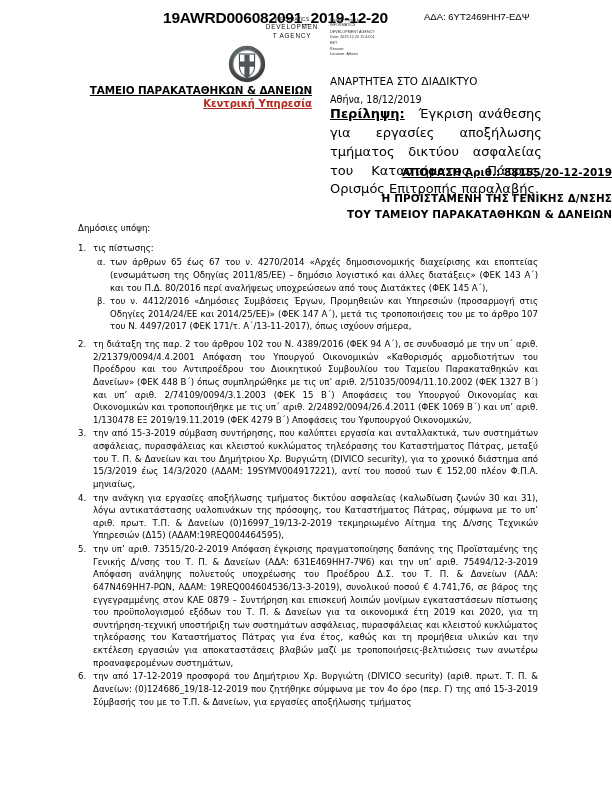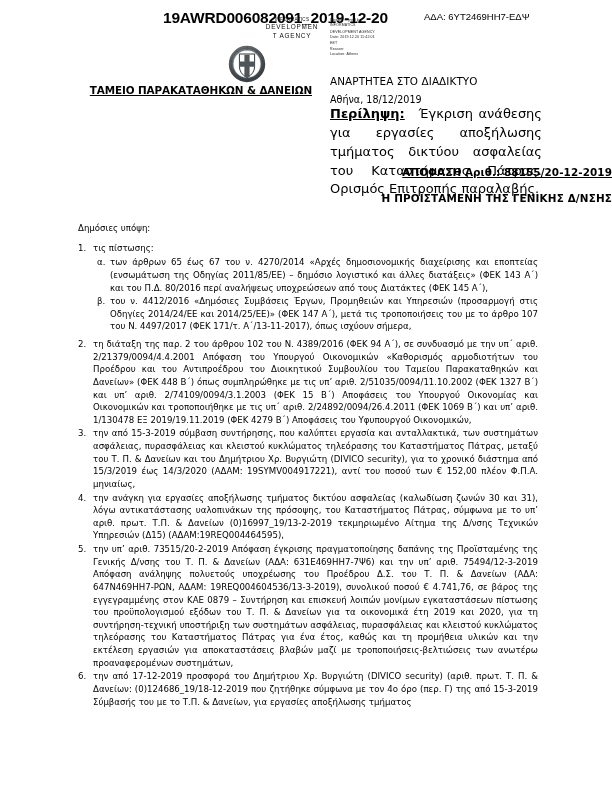--- a/index.html
+++ b/index.html
@@ -285,35 +285,37 @@
       <path d="M31 25 H69 V56 Q69 74 50 84 Q31 74 31 56 Z" fill="#ffffff" stroke="#2b3033" stroke-width="2.4"></path>
 
       <path d="M43.5 27 H56.5 V44 H70 V57 H56.5 V81 Q50 85 43.5 81 V57 H30 V44 H43.5 Z" fill="#4f5559"></path>
     </svg>
   </div>
 
   <div class="hdr">
 
     <div class="hdr-left">
       <div class="org">ΤΑΜΕΙΟ ΠΑΡΑΚΑΤΑΘΗΚΩΝ &amp; ΔΑΝΕΙΩΝ</div>
+      <div class="unit">Κεντρική Υπηρεσία</div>
     </div>
 
     <div class="hdr-right">
       <div class="anartitea">ΑΝΑΡΤΗΤΕΑ ΣΤΟ ΔΙΑΔΙΚΤΥΟ</div>
       <div class="city-date">Αθήνα, 18/12/2019</div>
       <div class="summary">
         <span class="lbl">Περίληψη:</span><span>Έγκριση ανάθεσης για εργασίες αποξήλωσης τμήματος δικτύου ασφαλείας του Καταστήματος Πάτρας. Ορισμός Επιτροπής παραλαβής.</span>
       </div>
     </div>
   </div>
 
   <div class="decision">
     <div class="num">ΑΠΟΦΑΣΗ Αριθ.: 88155/20-12-2019</div>
     <div class="who">
       <div>Η ΠΡΟΪΣΤΑΜΕΝΗ ΤΗΣ ΓΕΝΙΚΗΣ Δ/ΝΣΗΣ</div>
+      <div>ΤΟΥ ΤΑΜΕΙΟΥ ΠΑΡΑΚΑΤΑΘΗΚΩΝ &amp; ΔΑΝΕΙΩΝ</div>
     </div>
   </div>
 
   <div class="body">
     <div class="intro">Δημόσιες υπόψη:</div>
     <div id="items-root">
         <div class="item">
           <div class="marker">1.</div>
           <div class="txt">τις πίστωσης:</div>
         </div>

